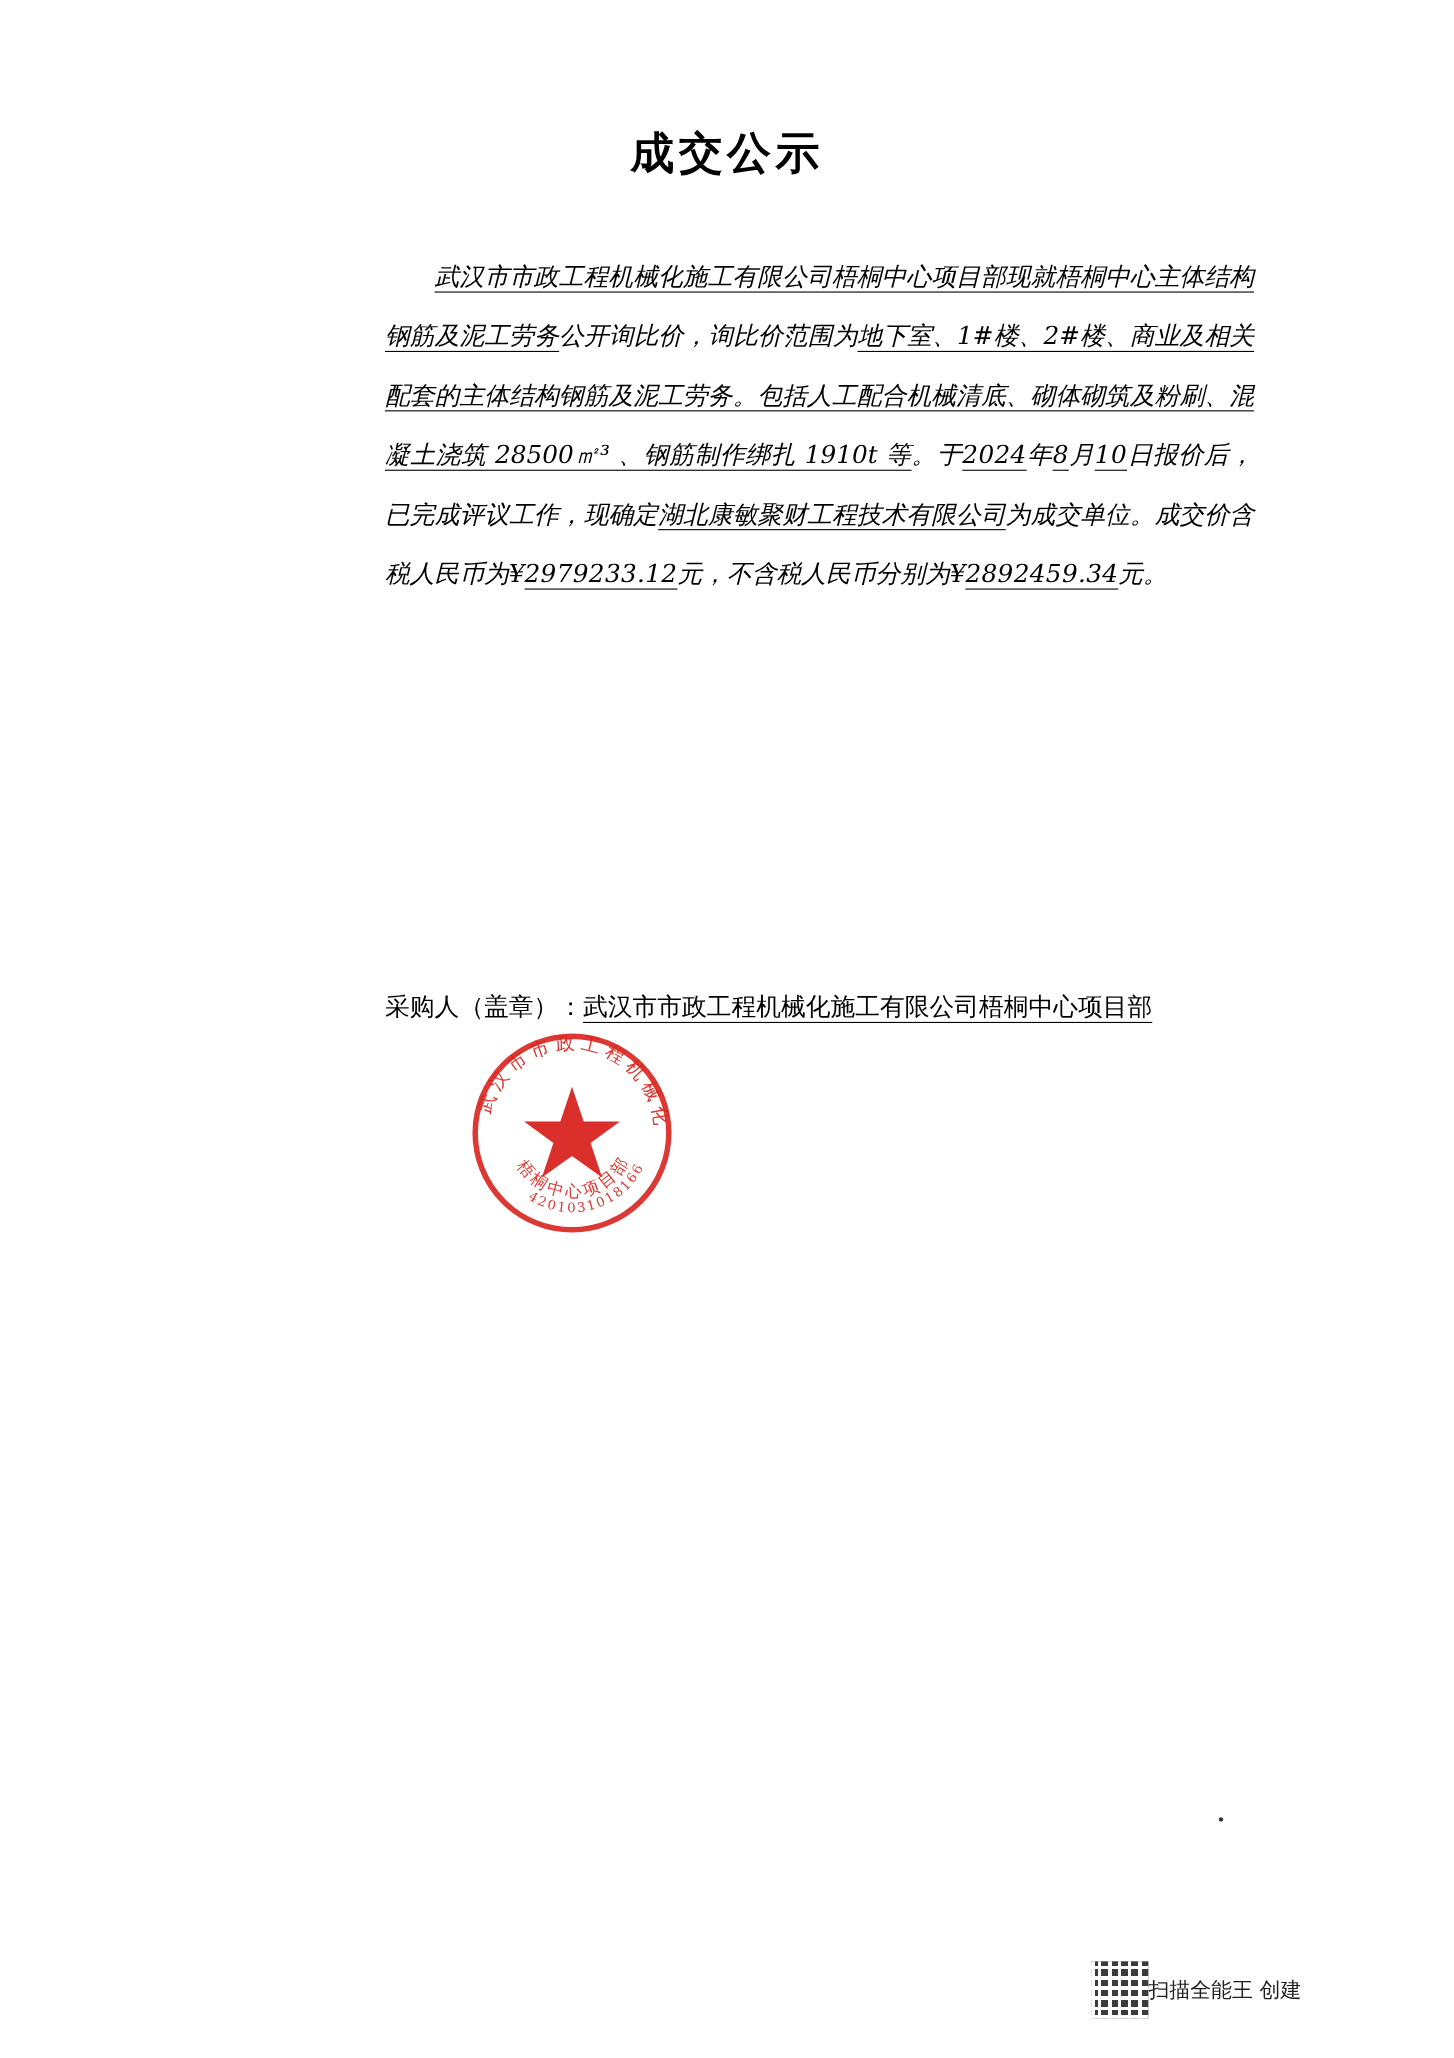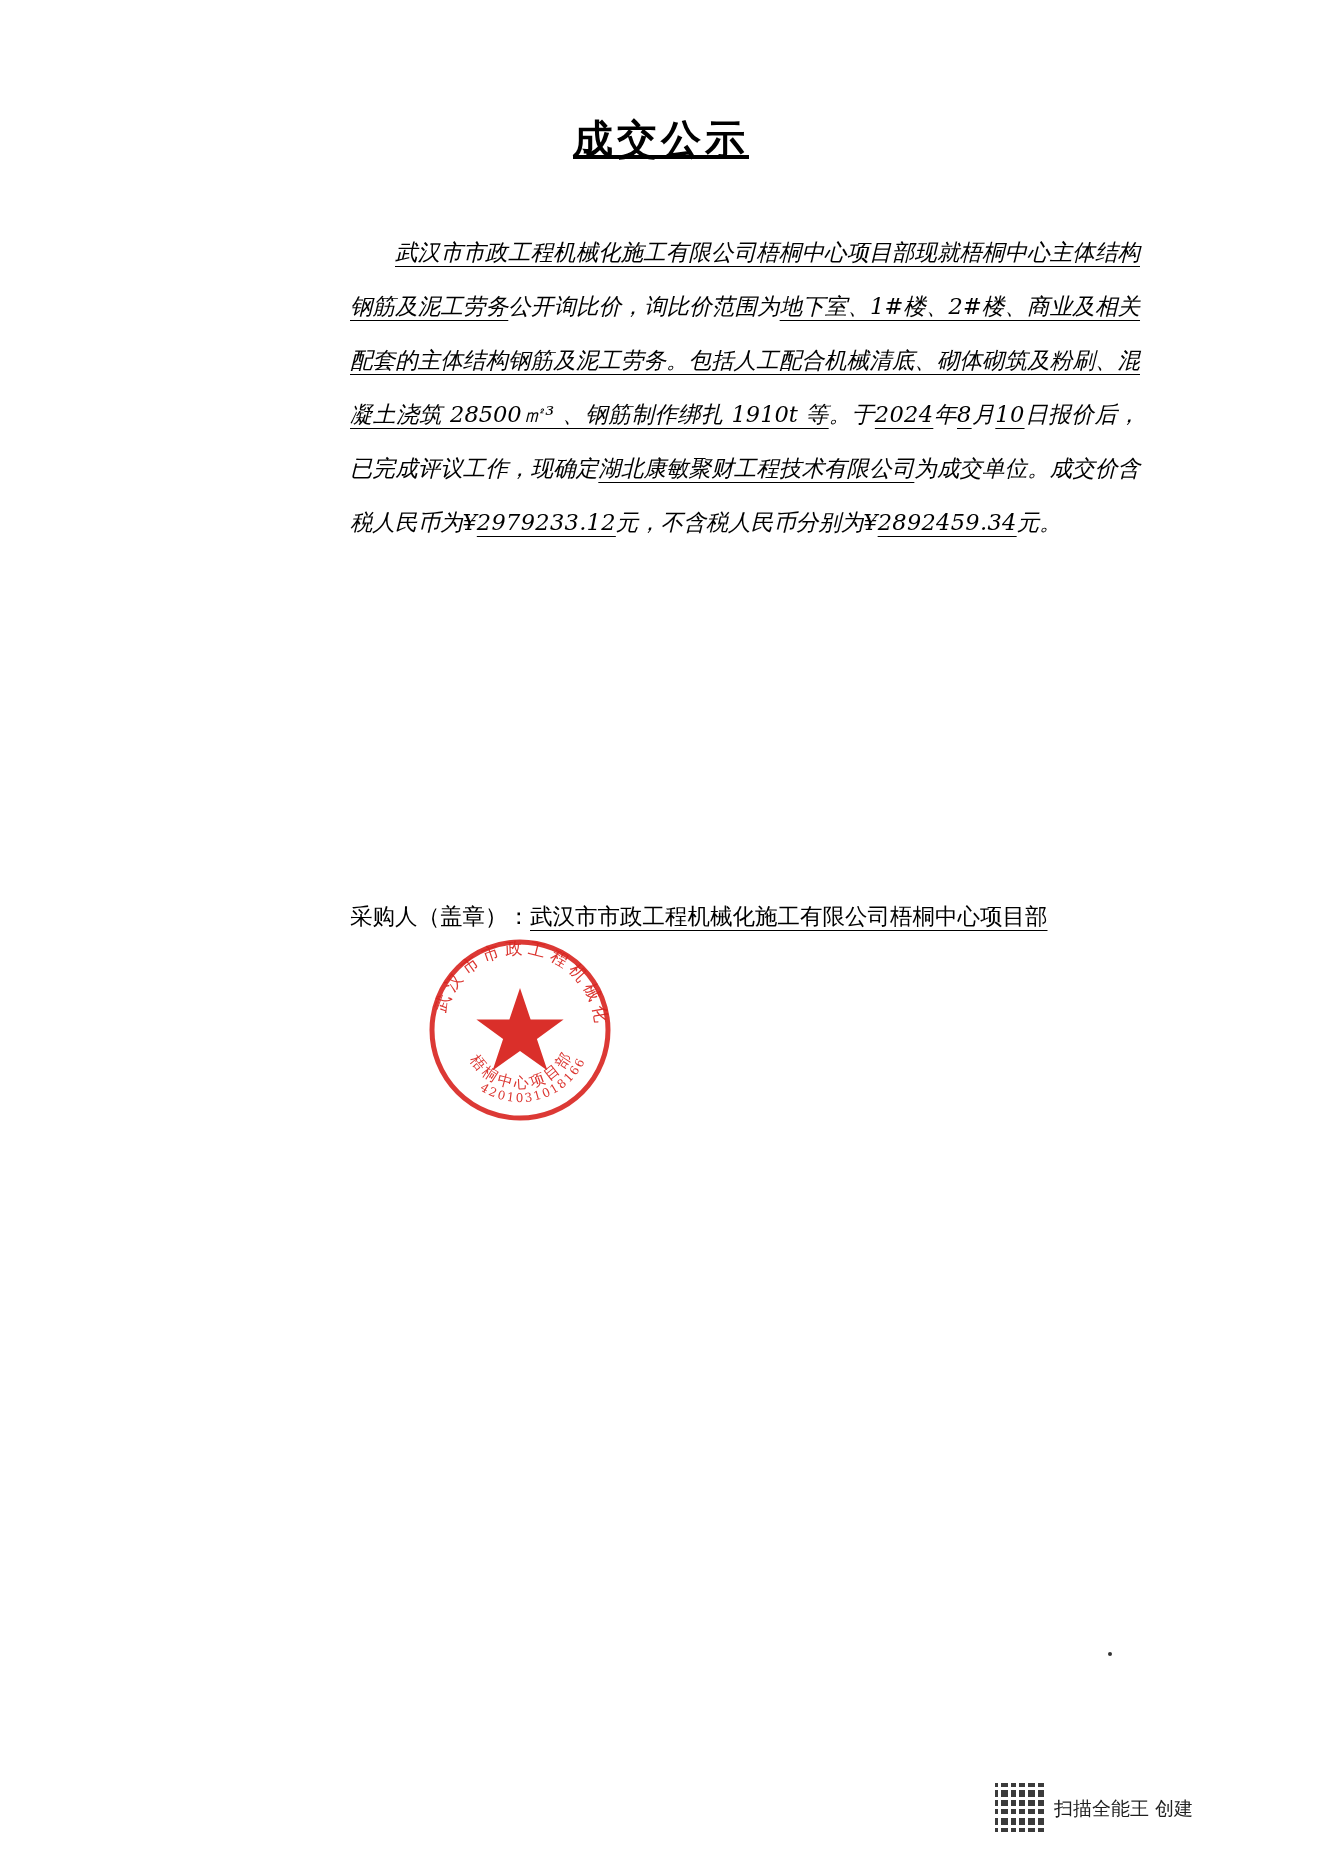--- a/index.html
+++ b/index.html
@@ -22,21 +22,20 @@
   }
 
   
   .doc-title {
     margin-top: 112px;
     text-align: center;
     font-size: 40px;
     font-weight: bold;
     letter-spacing: 4px;
     font-family: "DejaVu Serif", "Liberation Serif", serif;
-    text-decoration: underline;
   }
 
   
   .body-wrap {
     margin: 0 auto;
     width: 790px;
     padding-left: 168px;
     padding-right: 0;
     box-sizing: content-box;
     font-style: italic;
@@ -94,21 +93,20 @@
   }
   .seal svg { display: block; }
 
   
   .footer-mark {
     position: absolute;
     left: 992px;
     top: 1783px;
     display: flex;
     align-items: center;
-    gap: 10px;
   }
   .qr {
     width: 52px;
     height: 52px;
     background-color: #1a1a1a;
     background-image:
       linear-gradient(90deg, #fff 0 6%, transparent 6% 12%, #fff 12% 18%, transparent 18% 30%, #fff 30% 36%, transparent 36% 46%, #fff 46% 52%, transparent 52% 64%, #fff 64% 70%, transparent 70% 82%, #fff 82% 88%, transparent 88% 100%),
       linear-gradient(0deg, #fff 0 6%, transparent 6% 14%, #fff 14% 20%, transparent 20% 32%, #fff 32% 40%, transparent 40% 50%, #fff 50% 56%, transparent 56% 68%, #fff 68% 74%, transparent 74% 86%, #fff 86% 92%, transparent 92% 100%);
     opacity: 0.85;
   }

